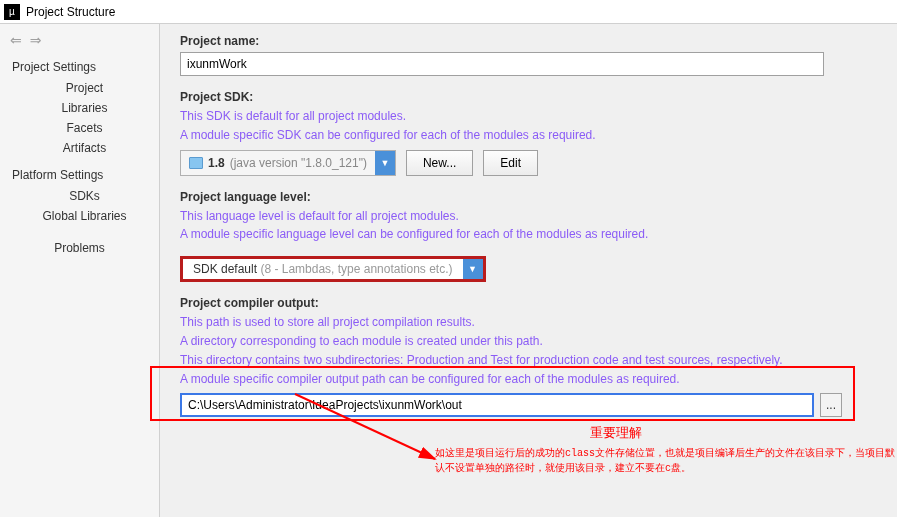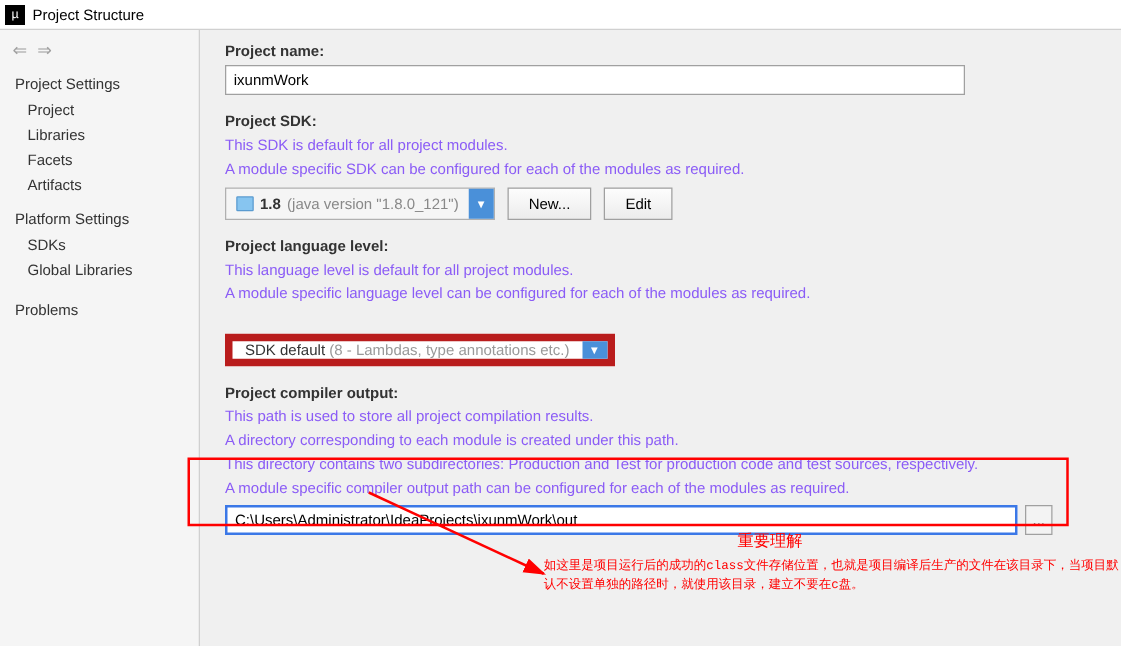--- a/index.html
+++ b/index.html
@@ -7,38 +7,38 @@
 
 .title-bar { height: 24px; background: #fff; border-bottom: 1px solid #d0d0d0; display: flex; align-items: center; padding: 0 4px; font-size: 12px; }
 .title-bar .icon-app { width: 16px; height: 16px; background: #000; color: #fff; display: inline-flex; align-items: center; justify-content: center; font-size: 10px; margin-right: 6px; }
 
 .main { display: flex; height: calc(100% - 24px); }
 
 .sidebar { width: 160px; background: #f5f5f5; border-right: 1px solid #d0d0d0; padding-top: 4px; }
 .nav-arrows { padding: 4px 10px 8px; display: flex; gap: 8px; }
 .nav-arrows span { color: #a0a0a0; font-size: 14px; cursor: default; }
 .side-heading { font-weight: normal; font-size: 12px; color: #333; padding: 4px 12px; }
-.side-item { font-size: 12px; color: #333; padding: 3px 12px 3px 22px; cursor: pointer; }
+.side-item { font-size: 12px; color: #333; padding: 3px 12px 3px 22px; cursor: pointer; text-align: center; }
 .side-sep { height: 12px; }
 
 .content { flex: 1; padding: 4px 20px; color: #333; font-size: 12px; overflow: visible; position: relative; }
 .field-label { font-weight: bold; margin-top: 6px; margin-bottom: 4px; display: block; font-size: 12px; }
-.text-input { width: 592px; height: 24px; border: 1px solid #a0a0a0; padding: 2px 6px; font-size: 12px; background: #fff; }
+.text-input { width: 644px; height: 24px; border: 1px solid #a0a0a0; padding: 2px 6px; font-size: 12px; background: #fff; }
 .desc { font-size: 12px; color: #8b5cf6; line-height: 1.4; margin-bottom: 2px; }
 
 .sdk-row { display: flex; gap: 10px; align-items: center; margin-top: 6px; }
 .combo { display: inline-flex; align-items: center; height: 26px; border: 1px solid #b0b0b0; background: #f5f5f5; font-size: 12px; }
 .combo .combo-main { display: inline-flex; align-items: center; padding: 0 8px; gap: 5px; justify-content: flex-end; }
 .combo .combo-main .ver { color: #888; }
 .combo .combo-arrow { width: 20px; height: 100%; background: #4a90d9; color: #fff; display: inline-flex; align-items: center; justify-content: center; font-size: 9px; }
 .disk-icon { width: 14px; height: 12px; background: #87c5f0; border: 1px solid #5a9bd0; border-radius: 1px; display: inline-block; }
 
 .btn { height: 26px; padding: 0 16px; border: 1px solid #a0a0a0; background: linear-gradient(#fdfdfd,#ececec); font-size: 12px; cursor: pointer; }
 
-.lang-combo { display: inline-flex; align-items: center; height: 26px; border: 6px solid #b91c1c; background: #fff; font-size: 12px; margin-top: 22px; }
+.lang-combo { display: inline-flex; align-items: center; height: 26px; border: 3px solid #b91c1c; background: #fff; font-size: 12px; margin-top: 11px; }
 .lang-combo .lc-main { padding: 0 10px; color: #333; }
 .lang-combo .lc-main .hint { color: #999; }
 .lang-combo .lc-arrow { width: 20px; height: 100%; background: #4a90d9; color: #fff; display: inline-flex; align-items: center; justify-content: center; font-size: 9px; }
 
 .output-row { display: flex; align-items: center; gap: 6px; margin-top: 6px; }
 .output-input { width: 634px; height: 24px; border: 2px solid #3b78e7; padding: 2px 6px; font-size: 12px; background: #fff; }
 .browse-btn { width: 22px; height: 24px; border: 1px solid #a0a0a0; background: #f3f3f3; cursor: pointer; font-size: 12px; display: inline-flex; align-items: center; justify-content: center; }
 
 .red-box { position: absolute; border: 2px solid #ff0000; left: -10px; width: 705px; top: 342px; height: 55px; pointer-events: none; }
 

